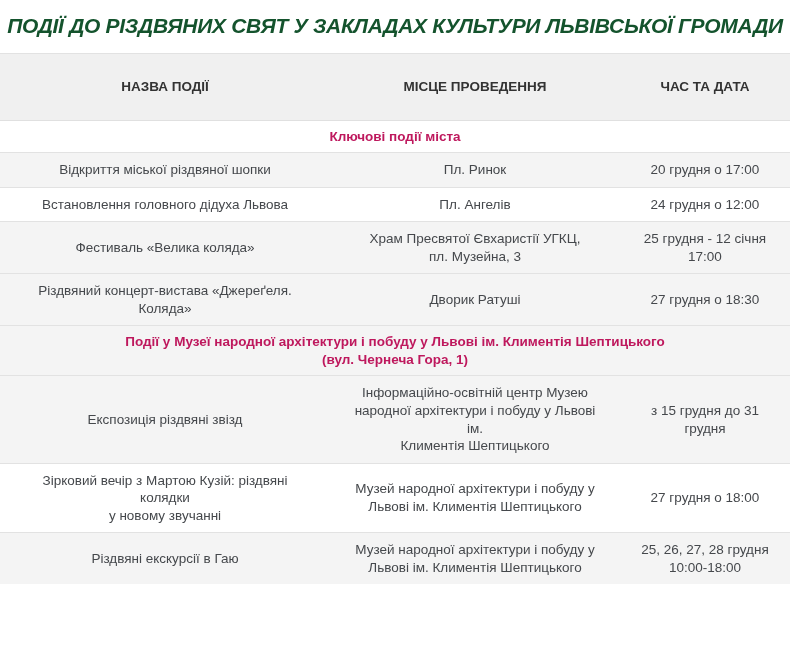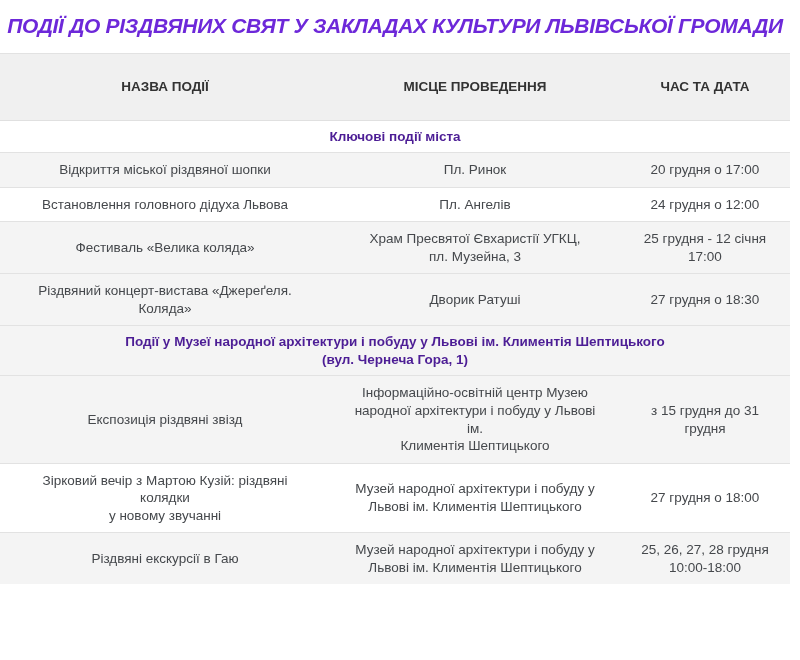--- a/index.html
+++ b/index.html
@@ -9,21 +9,21 @@
     overflow: hidden;
     background: #ffffff;
     font-family: "Liberation Sans", sans-serif;
   }
   .page-title {
     width: 790px;
     text-align: center;
     font-size: 21px;
     font-weight: bold;
     font-style: italic;
-    color: #6d28d9;
+    color: #14532d;
     letter-spacing: -0.3px;
     padding: 14px 6px 15px 6px;
   }
   table.events {
     width: 790px;
     border-collapse: collapse;
     table-layout: fixed;
     font-size: 13.5px;
     color: #45484c;
   }
@@ -39,21 +39,21 @@
   }
   tr.head-row th {
     background: #f0f0f0;
     font-weight: bold;
     color: #333333;
     border-bottom: 1px solid #e0e0e0;
     padding: 24px 6px;
   }
   tr.section-row td {
     font-weight: bold;
-    color: #4c1d95;
+    color: #be185d;
     padding: 7px 8px;
   }
   tr.stripe {
     background: #f4f4f4;
   }
 </style>
 </head>
 <body>
 
 <div class="page-title">ПОДІЇ ДО РІЗДВЯНИХ СВЯТ У ЗАКЛАДАХ КУЛЬТУРИ ЛЬВІВСЬКОЇ ГРОМАДИ</div>

